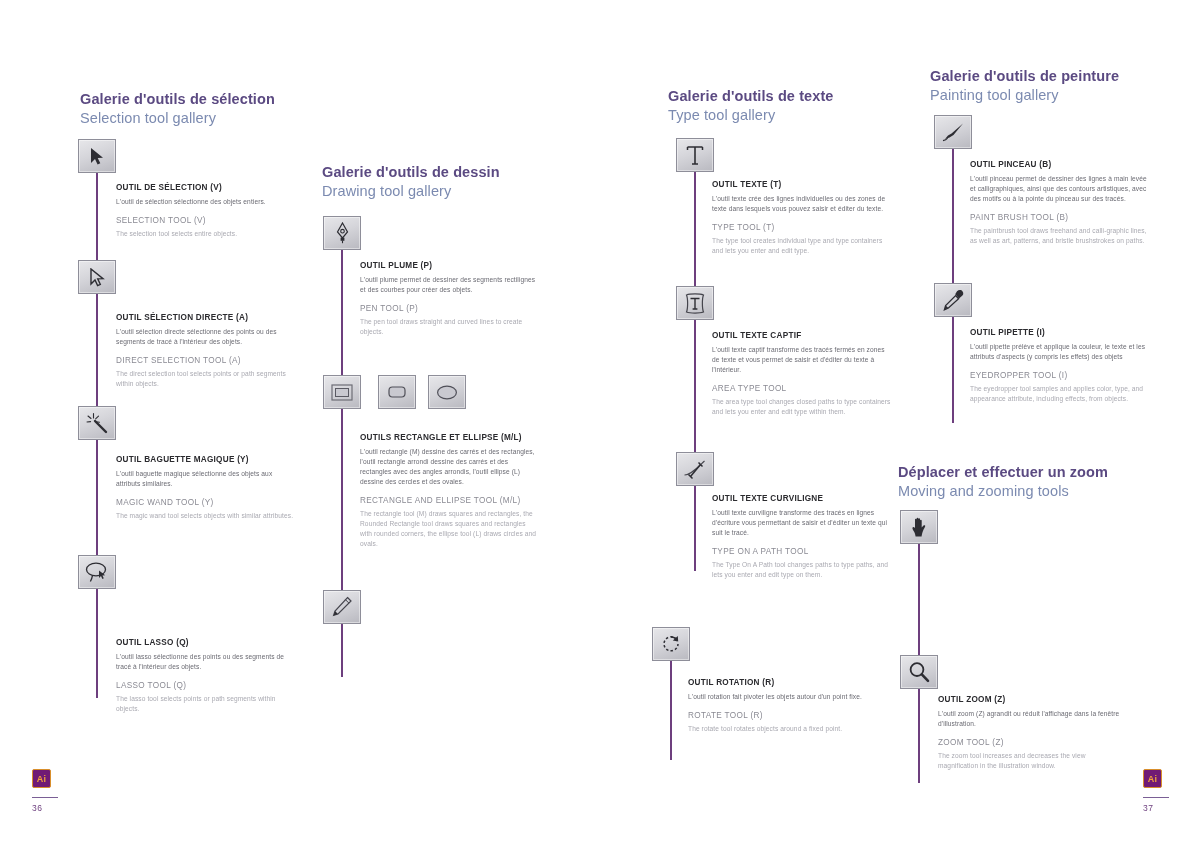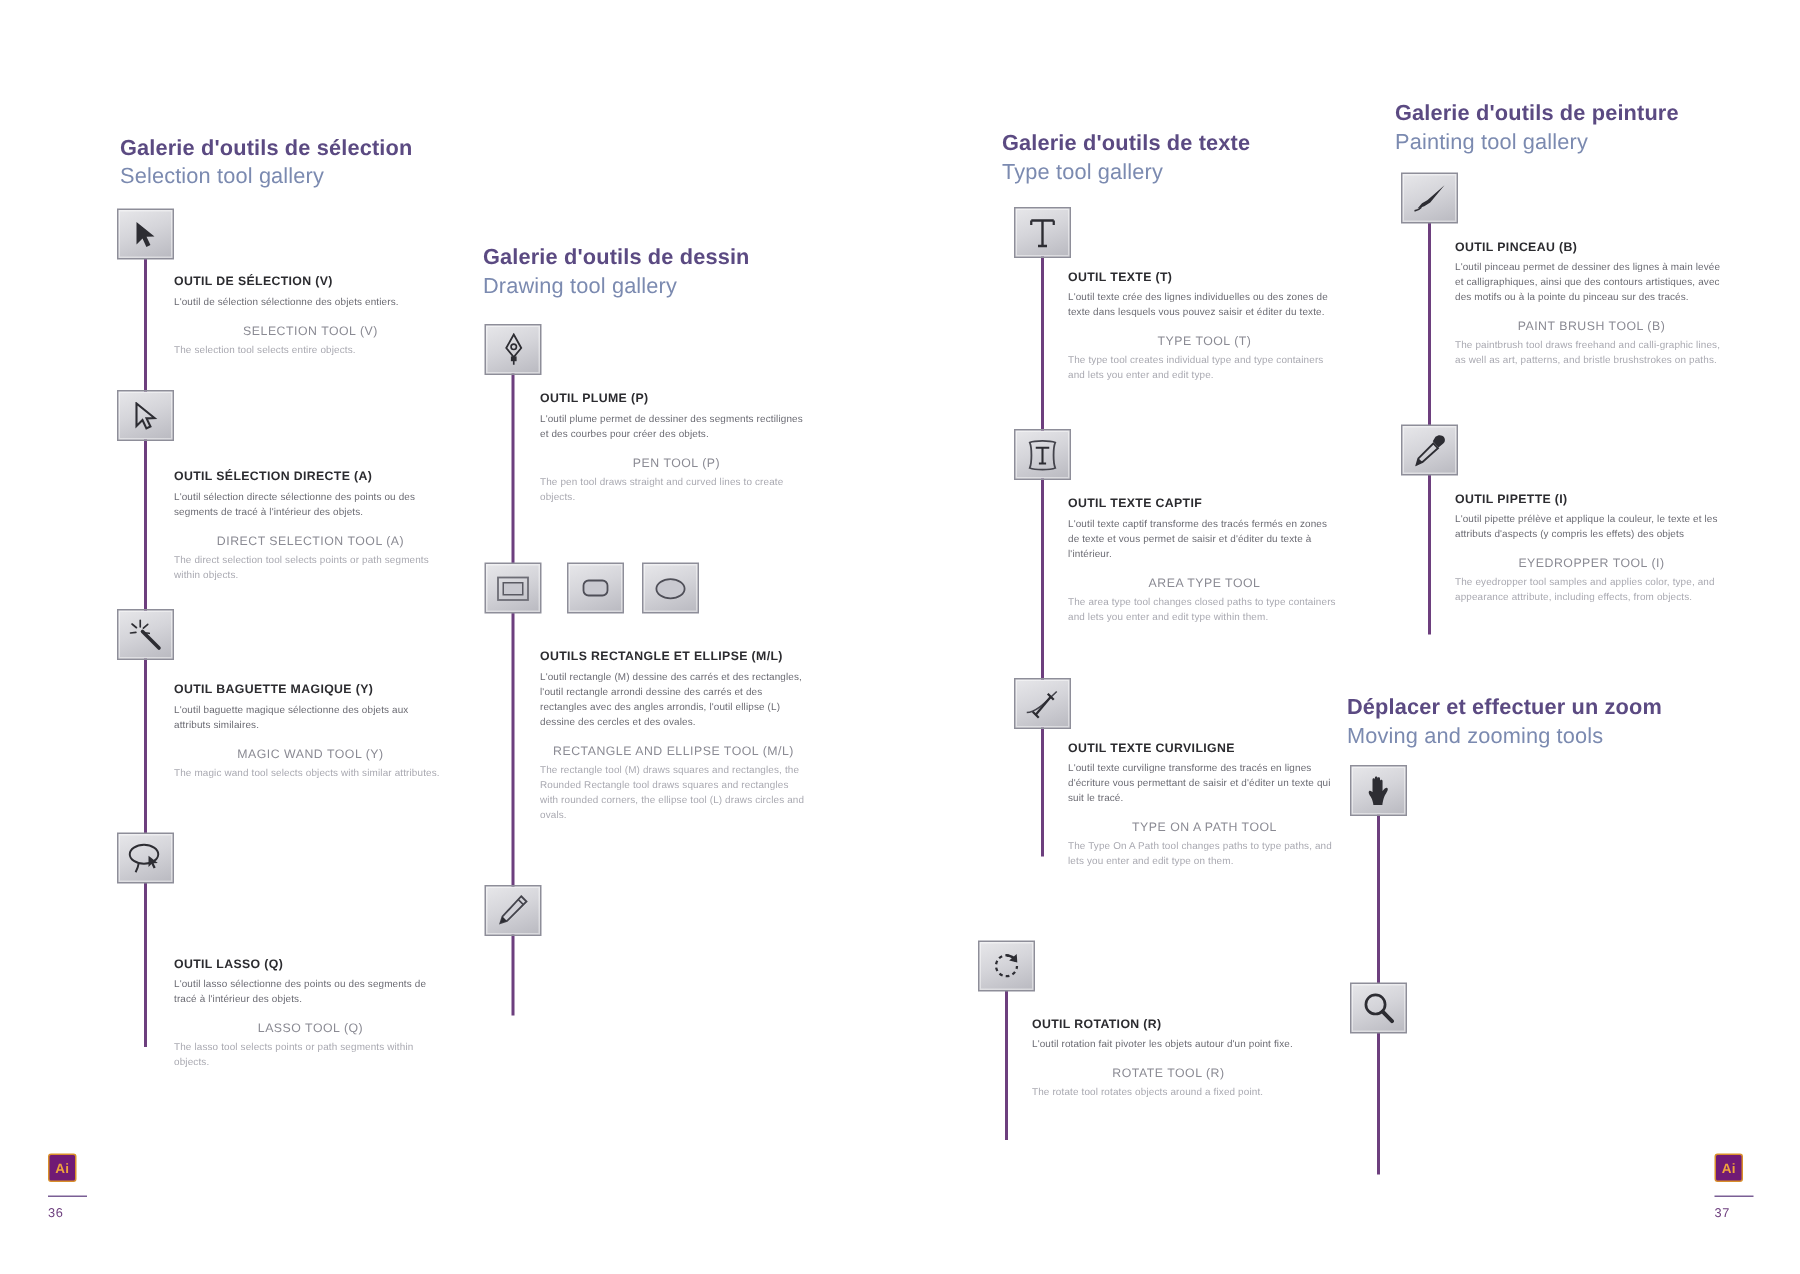--- a/index.html
+++ b/index.html
@@ -43,21 +43,21 @@
     font-size: 8.2px; font-weight: 700; color: #2b2b2f;
     letter-spacing: .25px; line-height: 1.3; margin-bottom: 3px;
   }
   .t-fr-b {
     font-size: 6.6px; font-weight: 400; color: #6a6a72;
     letter-spacing: .1px; line-height: 1.52;
   }
   .t-en-h {
     font-size: 8.2px; font-weight: 400; color: #8a8a93;
     letter-spacing: .35px; line-height: 1.3;
-    margin-top: 9px; margin-bottom: 3px; text-align: center;
+    margin-top: 9px; margin-bottom: 3px;
   }
   .t-en-b {
     font-size: 6.6px; font-weight: 400; color: #a9a9b1;
     letter-spacing: .1px; line-height: 1.52;
   }
 
   
   .foot { position: absolute; width: 26px; }
   .foot .badge {
     width: 19px; height: 19px; border-radius: 2px;
@@ -295,20 +295,26 @@
       <path d="M6 8.5 L6 3.6 C6 2.5 7.6 2.5 7.6 3.6 L7.6 8.2 L7.6 2.6 C7.6 1.4 9.3 1.4 9.3 2.6 L9.3 8.2 L9.3 3.1 C9.3 1.9 11 1.9 11 3.1 L11 8.4 L11 4.6 C11 3.5 12.7 3.5 12.7 4.6 L12.7 11.5 C12.7 11.5 14.6 8.6 15.8 9.3 C17 10 15.2 12.5 14.2 14.4 C13 16.8 12.6 20.6 12.6 20.6 L6.6 20.6 C6.6 20.6 6.2 17.2 4.8 15.2 C3.6 13.4 3 12 3.8 11.3 C4.6 10.6 6 12 6 12 Z" fill="#2d2d33"></path>
     </svg>
   </div>
 
   <div class="chip" style="left:900px; top:655px;">
     <svg width="22" height="22" viewBox="0 0 22 22">
       <circle cx="9" cy="8.6" r="6.4" fill="none" stroke="#2d2d33" stroke-width="1.8"></circle>
       <path d="M13.8 13.4 L20 19.8" stroke="#2d2d33" stroke-width="2.6" stroke-linecap="round"></path>
     </svg>
   </div>
+  <div class="entry" style="left:938px; top:695px;">
+    <div class="t-fr-h">OUTIL ZOOM (Z)</div>
+    <div class="t-fr-b">L'outil zoom (Z) agrandit ou réduit l'affichage dans la fenêtre d'illustration.</div>
+    <div class="t-en-h">ZOOM TOOL (Z)</div>
+    <div class="t-en-b">The zoom tool increases and decreases the view magnification in the illustration window.</div>
+  </div>
 
   <div class="foot" style="left:32px; top:769px;">
     <div class="badge">Ai</div>
     <div class="rule"></div>
     <div class="num">36</div>
   </div>
 
   <div class="foot" style="left:1143px; top:769px;">
     <div class="badge">Ai</div>
     <div class="rule"></div>

